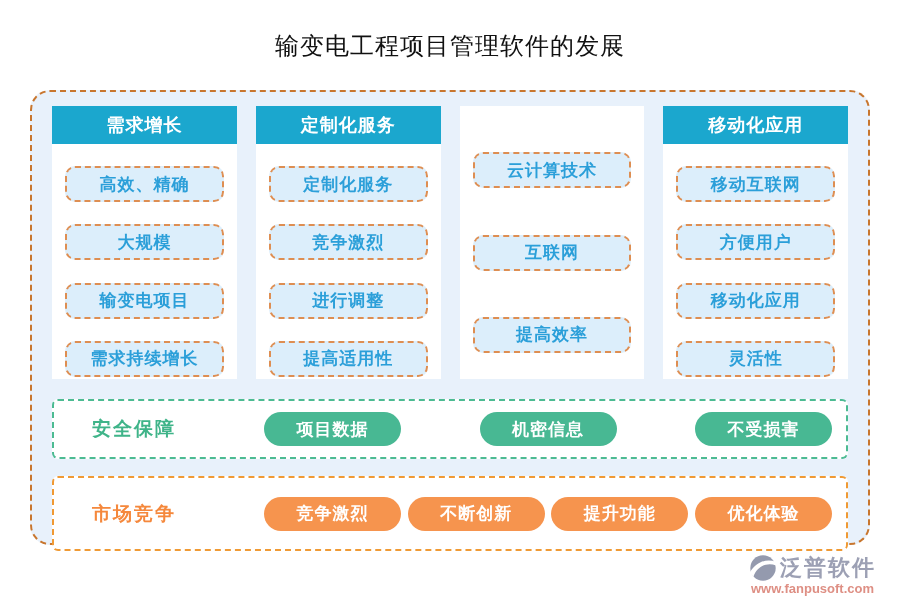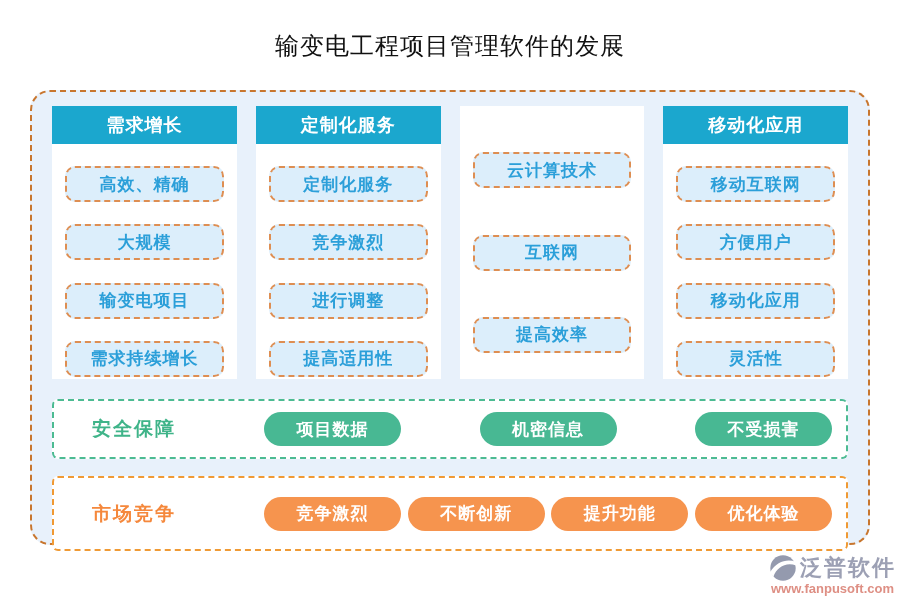--- a/index.html
+++ b/index.html
@@ -33,21 +33,21 @@
     letter-spacing:2px; }
   .band-green .band-label { color:#3FB489; }
   .band-orange .band-label { color:#F5883C; }
   .pills { flex:1; display:flex; justify-content:space-between; padding-left:26px; }
   .pill { width:137px; height:34px; border-radius:17px; color:#ffffff;
     font-weight:bold; font-size:17px; display:flex; align-items:center;
     justify-content:center; letter-spacing:1px; }
   .band-green .pill { background:#48B893; }
   .band-orange .pill { background:#F6944E; }
 
-  .logo { position:absolute; right:4px; bottom:4px; text-align:center; }
+  .logo { position:absolute; right:24px; bottom:4px; text-align:center; }
   .logo-top { display:flex; align-items:center; gap:3px; }
   .logo-icon { width:28px; height:28px; }
   .logo-name { font-size:22px; font-weight:bold; color:#9CA0B4; letter-spacing:2px; }
   .logo-url { font-size:13px; color:#DE8F84; font-weight:bold; margin-top:-2px; }
 </style>
 </head>
 <body>
 
 <div class="page">
 

